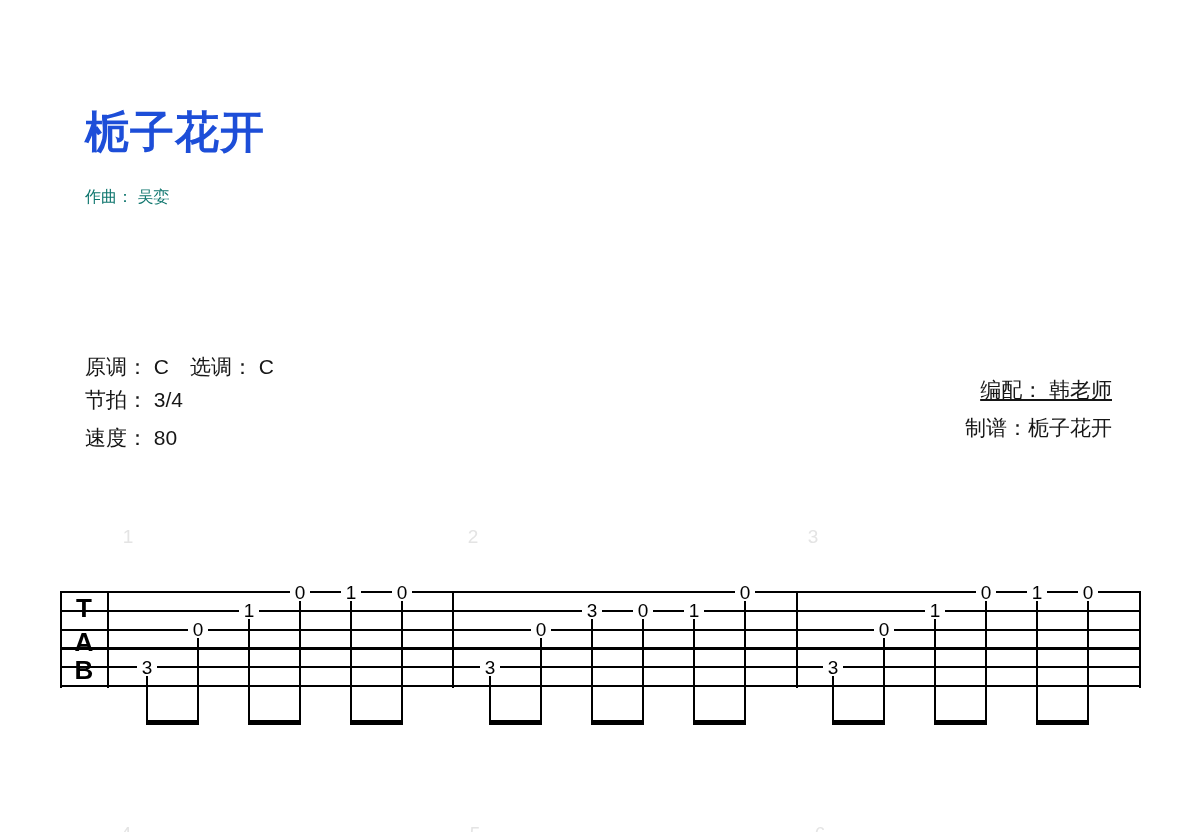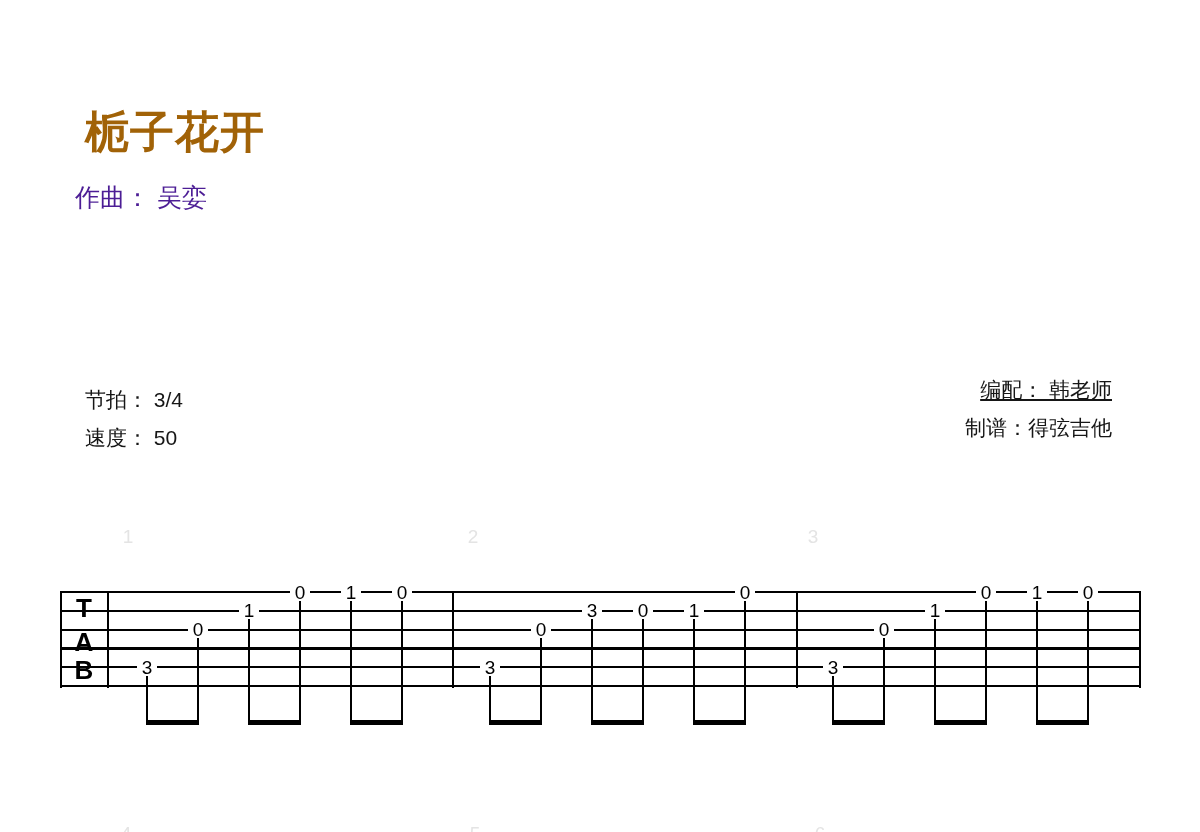--- a/index.html
+++ b/index.html
@@ -4,26 +4,26 @@
 <style>
   html,body{margin:0;padding:0;background:#ffffff;}
   body{width:1200px;height:832px;overflow:hidden;}
   .page{
     position:relative;width:1200px;height:832px;background:#fff;overflow:hidden;
     font-family:"Liberation Sans",sans-serif;color:#161616;
   }
   .abs{position:absolute;}
   .title{
     position:absolute;left:85px;top:109px;
-    font-size:44px;font-weight:600;line-height:46px;letter-spacing:1px;color:#a16207;
+    font-size:44px;font-weight:600;line-height:46px;letter-spacing:1px;color:#1d4ed8;
     white-space:pre;
   }
   .composer{
-    position:absolute;left:75px;top:185px;
-    font-size:25px;line-height:24px;white-space:pre;color:#4c1d95;
+    position:absolute;left:85px;top:185px;
+    font-size:16px;line-height:24px;white-space:pre;color:#0f766e;
   }
   .meta{
     position:absolute;font-size:21px;line-height:24px;white-space:pre;color:#161616;
   }
   .meta-right{right:88px;text-align:right;}
   
   .staff-line,.barline,.stem,.beam{position:absolute;background:#000;}
   .note{
     position:absolute;background:#fff;color:#000;text-align:center;
     font-size:19px;line-height:17px;height:17px;width:20px;
@@ -40,25 +40,26 @@
 </style>
 </head>
 <body>
 
 <div class="page">
 
   <div class="title">栀子花开</div>
 
   <div class="composer">作曲： 吴娈</div>
 
+  <div class="meta" style="left:85px;top:355px;">原调： C　选调： C</div>
   <div class="meta" style="left:85px;top:388px;text-align:right;">节拍： 3/4</div>
-  <div class="meta" style="left:85px;top:426px;">速度： 50</div>
+  <div class="meta" style="left:85px;top:426px;">速度： 80</div>
 
   <div class="meta meta-right" style="top:378px;text-decoration:underline;">编配： 韩老师</div>
-  <div class="meta meta-right" style="top:416px;">制谱：得弦吉他</div>
+  <div class="meta meta-right" style="top:416px;">制谱：栀子花开</div>
 
   <div id="tab-staff" class="abs" style="left:0;top:0;width:1200px;height:832px;">
       <div class="staff-line" style="left: 61px; top: 591px; width: 1079px; height: 2px;"></div>
       <div class="staff-line" style="left: 61px; top: 609.8px; width: 1079px; height: 2px;"></div>
       <div class="staff-line" style="left: 61px; top: 628.6px; width: 1079px; height: 2px;"></div>
       <div class="staff-line" style="left: 61px; top: 646.9px; width: 1079px; height: 3px;"></div>
       <div class="staff-line" style="left: 61px; top: 666.2px; width: 1079px; height: 2px;"></div>
       <div class="staff-line" style="left: 61px; top: 685px; width: 1079px; height: 2px;"></div>
       <div class="barline" style="left: 60px; top: 591px; width: 2px; height: 96.5px;"></div>
       <div class="barline" style="left: 107px; top: 591px; width: 2px; height: 96.5px;"></div>

